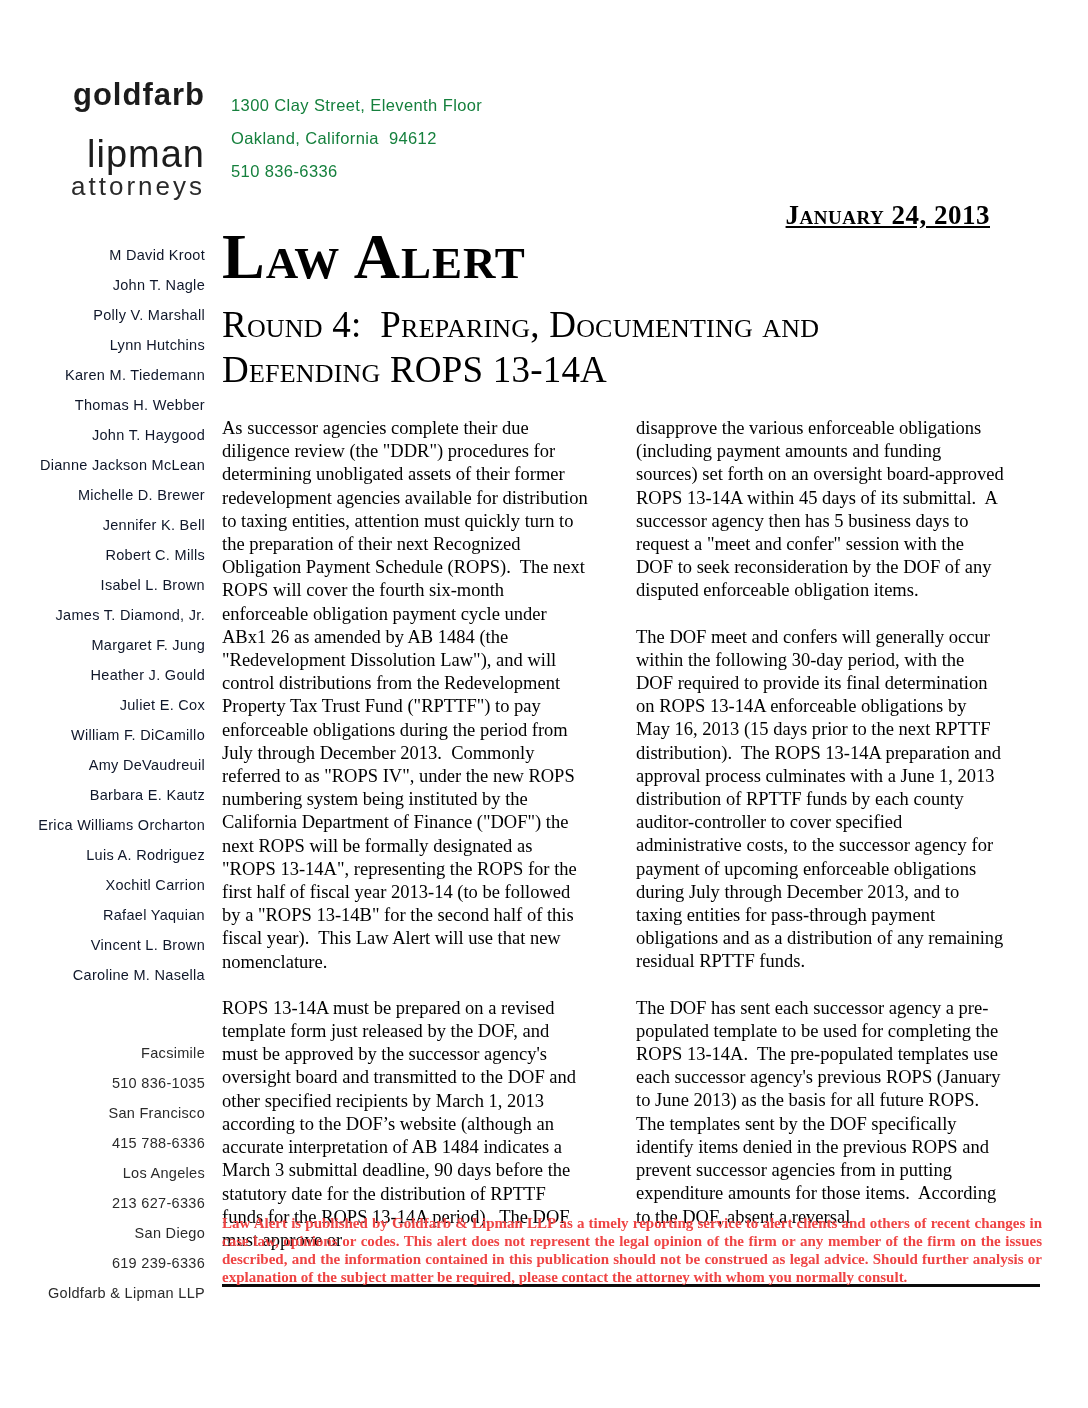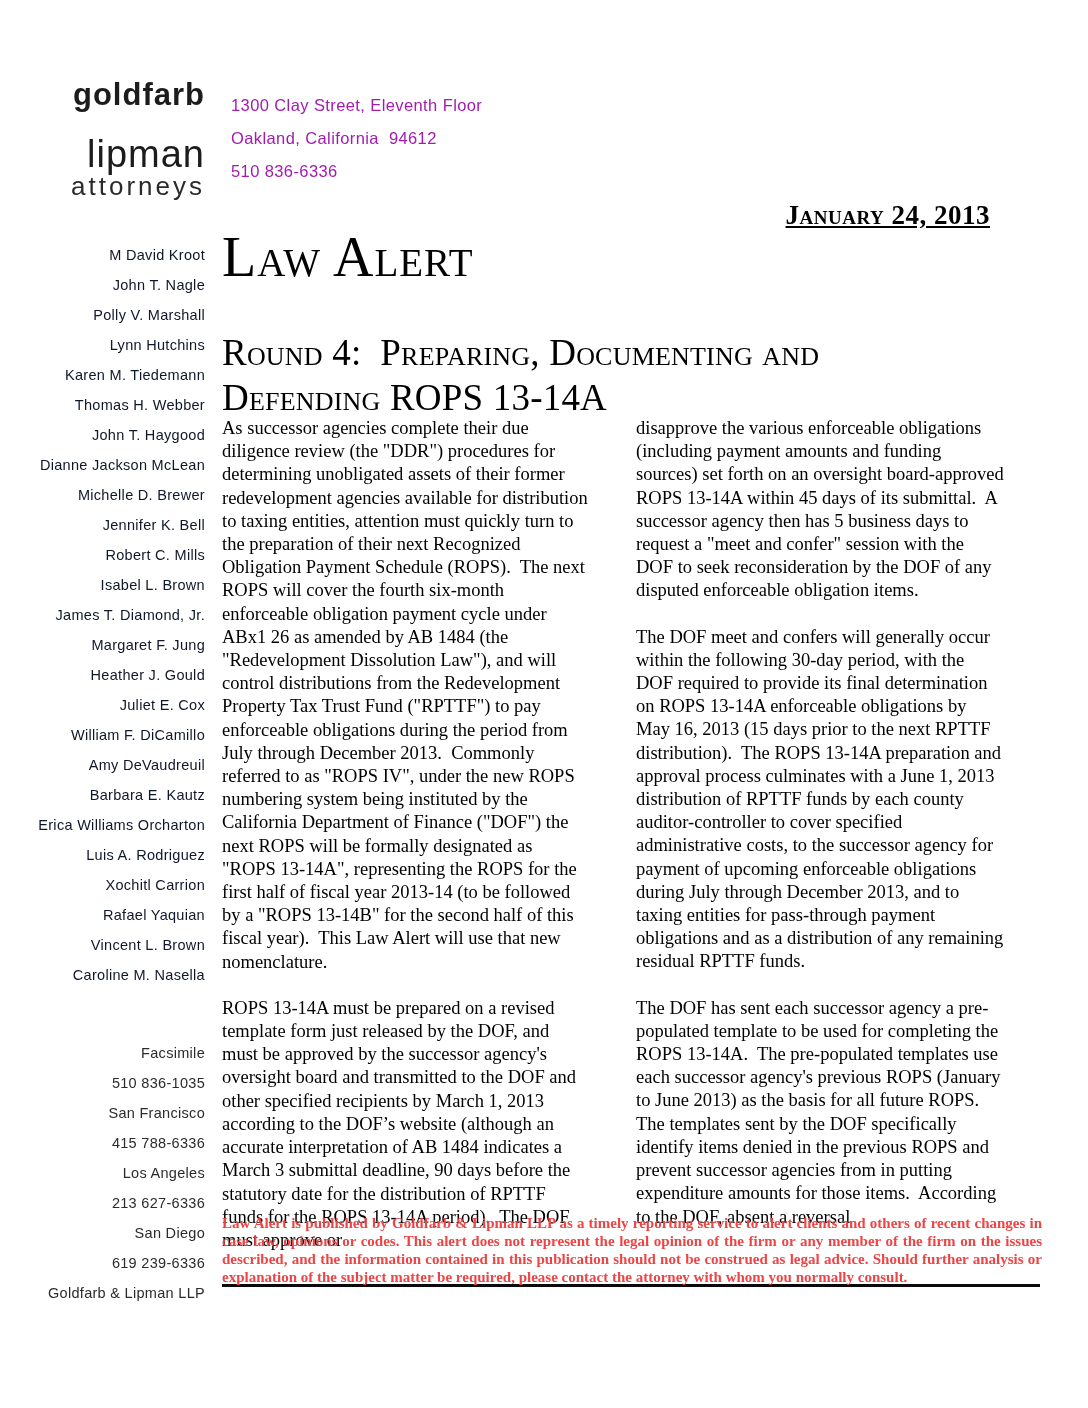--- a/index.html
+++ b/index.html
@@ -15,39 +15,38 @@
     position:absolute; top:78px; left:40px; width:165px; text-align:right;
     font-family:"Liberation Sans", sans-serif; color:#1c1c1c;
   }
   .logo .bold1 { font-size:31px; font-weight:bold; line-height:34px; letter-spacing:1px; }
   .logo .bold2 { font-size:38px; font-weight:normal; line-height:34px; letter-spacing:1px;margin-top:25px; }
   .logo .light { font-size:26px; font-weight:normal; line-height:31px; letter-spacing:3px; color:#2a2a2a; }
 
   .address {
     position:absolute; top:89px; left:231px; width:320px;
     font-family:"Liberation Sans", sans-serif; font-size:16.5px; line-height:33px;
-    letter-spacing:0.4px; color:#a21caf;
+    letter-spacing:0.4px; color:#15803d;
   }
 
   .date {
     position:absolute; top:200px; left:640px; width:350px; text-align:right;
     font-variant:small-caps; font-size:27px; font-weight:bold; letter-spacing:0.5px;text-decoration:underline;
   }
 
   
   .title {
     position:absolute; top:228px; left:222px; width:700px;
-    font-variant:small-caps; font-weight:normal; font-size:56px; line-height:58px;
+    font-variant:small-caps; font-weight:bold; font-size:64px; line-height:58px;
     letter-spacing:1px;
   }
   .subtitle {
     position:absolute; top:302px; left:222px; width:740px;
     font-variant:small-caps; font-weight:normal; font-size:37px; line-height:45px;
     letter-spacing:0.2px;
-    margin-top:28px;
   }
 
   
   .attorneys {
     position:absolute; top:240px; left:0; width:205px; list-style:none; text-align:right;
     font-family:"Liberation Sans", sans-serif; font-size:14.5px; line-height:30px;
     letter-spacing:0.3px; color:#0f172a;
   }
   .contacts-block {
     position:absolute; top:1038px; left:0; width:205px; text-align:right;

